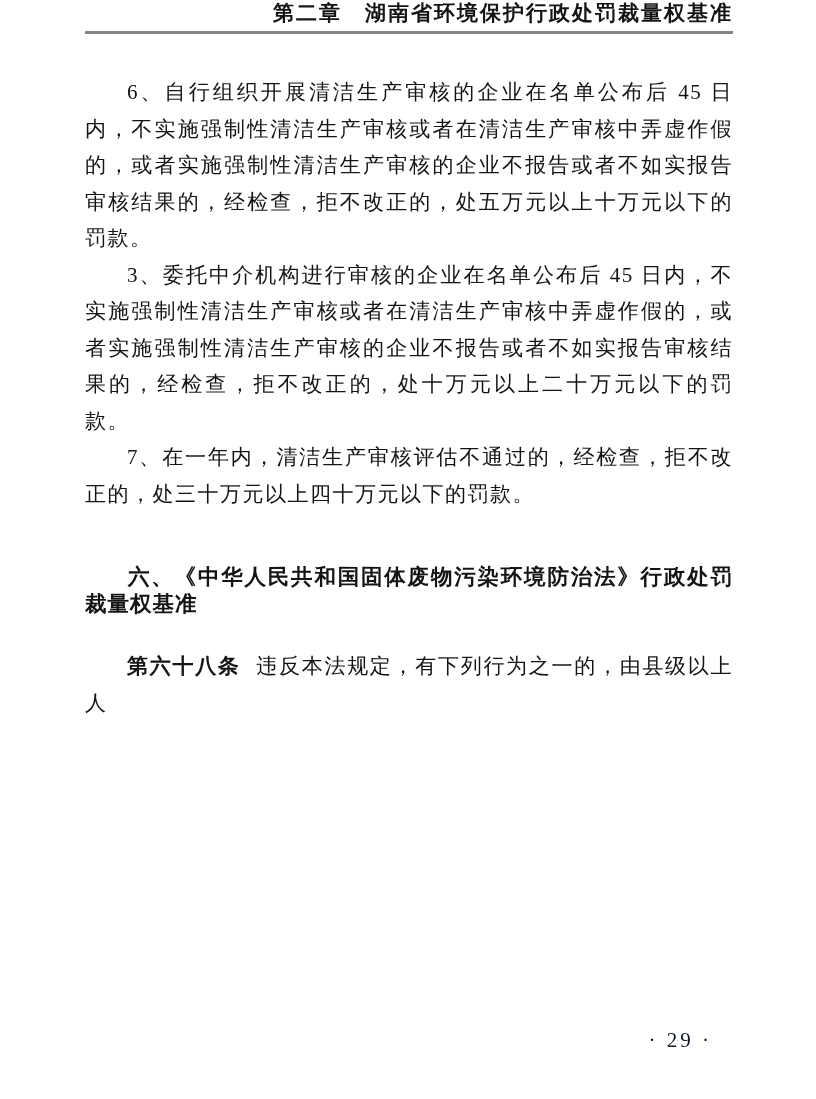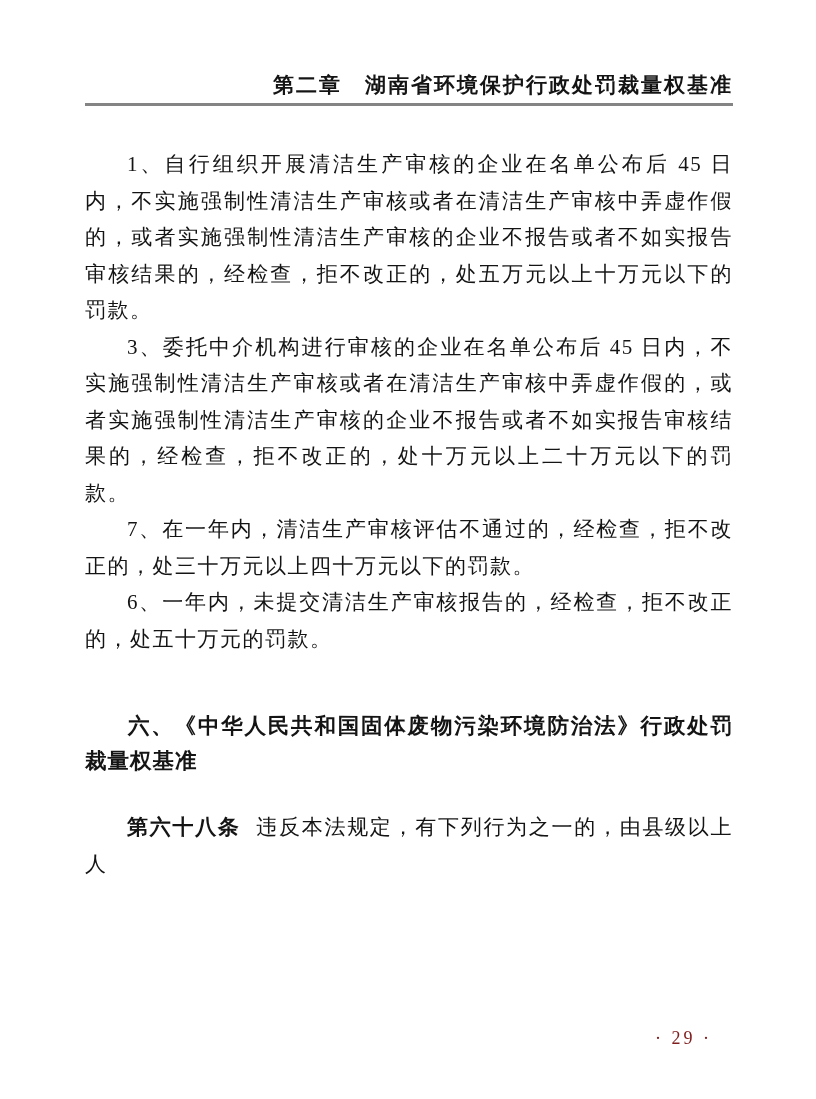--- a/index.html
+++ b/index.html
@@ -11,21 +11,20 @@
     position: relative;
     width: 816px;
     height: 1099px;
     background: #ffffff;
     overflow: hidden;
     color: #141414;
     font-family: "Liberation Serif", "DejaVu Serif", serif;
   }
   .page-header {
     margin: 0 83px 0 85px;
-    padding-top: 72px;
     text-align: right;
     font-size: 21px;
     font-weight: 600;
     letter-spacing: 2px;
     line-height: 26px;
     white-space: nowrap;
   }
   .page-header .chapter {
     margin-right: 1.1em;
   }
@@ -46,57 +45,56 @@
     letter-spacing: 1.5px;
   }
   .para.first {
     margin-top: 40px;
   }
   .section-heading {
     margin: 52px 0 0 0;
     font-family: "Liberation Sans", "DejaVu Sans", sans-serif;
     font-weight: bold;
     font-size: 21.5px;
-    line-height: 35px;
+    line-height: 27px;
     text-indent: 2em;
     letter-spacing: 1px;
     text-align: justify;
   }
   .article {
     margin-top: 30px;
   }
   .article .article-label {
     font-family: "Liberation Sans", "DejaVu Sans", sans-serif;
     font-weight: bold;
     margin-right: 0.75em;
   }
   .page-number {
     position: absolute;
     top: 1028px;
     right: 104px;
-    font-size: 18px;
+    font-size: 21px;
     letter-spacing: 3px;
-    color: #7f1d1d;
+    color: #0f172a;
   }
 </style>
 </head>
 <body>
 
 <div class="page">
 
   <header class="page-header">
     <span class="chapter">第二章</span><span>湖南省环境保护行政处罚裁量权基准</span>
   </header>
   <div class="header-rule"></div>
 
   <main class="doc-body">
-    <p class="para first">1、自行组织开展清洁生产审核的企业在名单公布后 45 日内，不实施强制性清洁生产审核或者在清洁生产审核中弄虚作假的，或者实施强制性清洁生产审核的企业不报告或者不如实报告审核结果的，经检查，拒不改正的，处五万元以上十万元以下的罚款。</p>
+    <p class="para first">6、自行组织开展清洁生产审核的企业在名单公布后 45 日内，不实施强制性清洁生产审核或者在清洁生产审核中弄虚作假的，或者实施强制性清洁生产审核的企业不报告或者不如实报告审核结果的，经检查，拒不改正的，处五万元以上十万元以下的罚款。</p>
     <p class="para">3、委托中介机构进行审核的企业在名单公布后 45 日内，不实施强制性清洁生产审核或者在清洁生产审核中弄虚作假的，或者实施强制性清洁生产审核的企业不报告或者不如实报告审核结果的，经检查，拒不改正的，处十万元以上二十万元以下的罚款。</p>
     <p class="para">7、在一年内，清洁生产审核评估不通过的，经检查，拒不改正的，处三十万元以上四十万元以下的罚款。</p>
-    <p class="para">6、一年内，未提交清洁生产审核报告的，经检查，拒不改正的，处五十万元的罚款。</p>
 
     <h2 class="section-heading">六、《中华人民共和国固体废物污染环境防治法》行政处罚裁量权基准</h2>
 
     <p class="para article">
       <span class="article-label">第六十八条</span><span>违反本法规定，有下列行为之一的，由县级以上人</span>
     </p>
   </main>
 
   <div class="page-number">· 29 ·</div>
 

